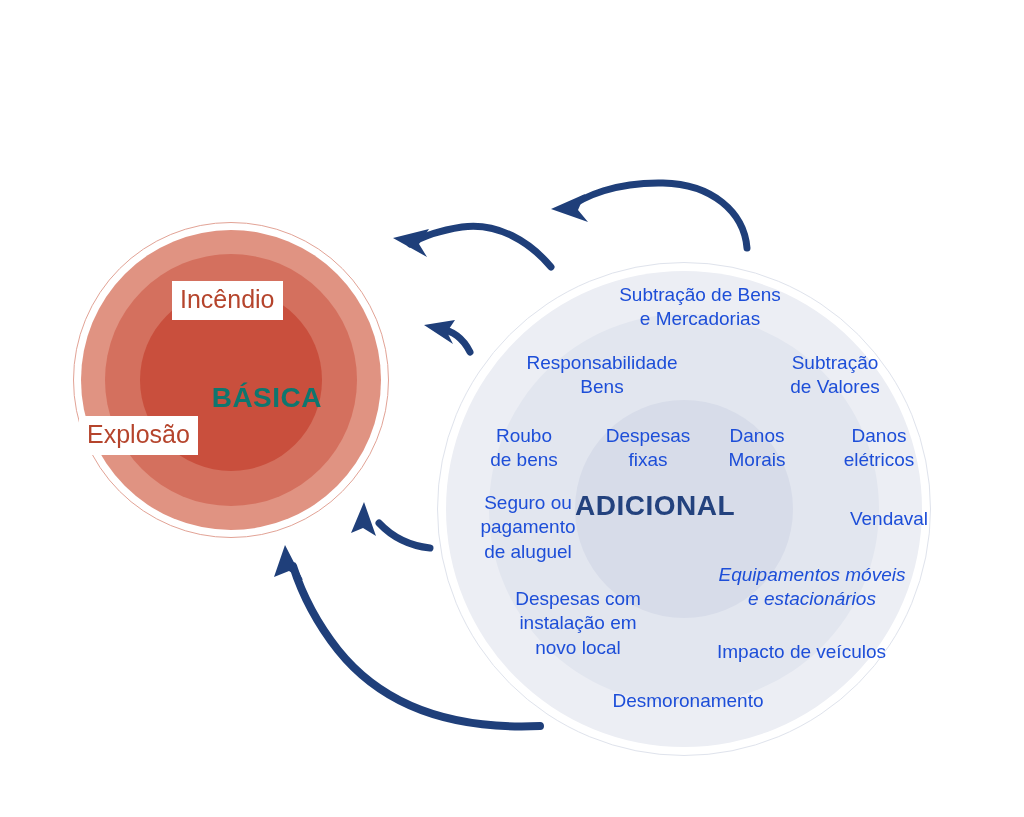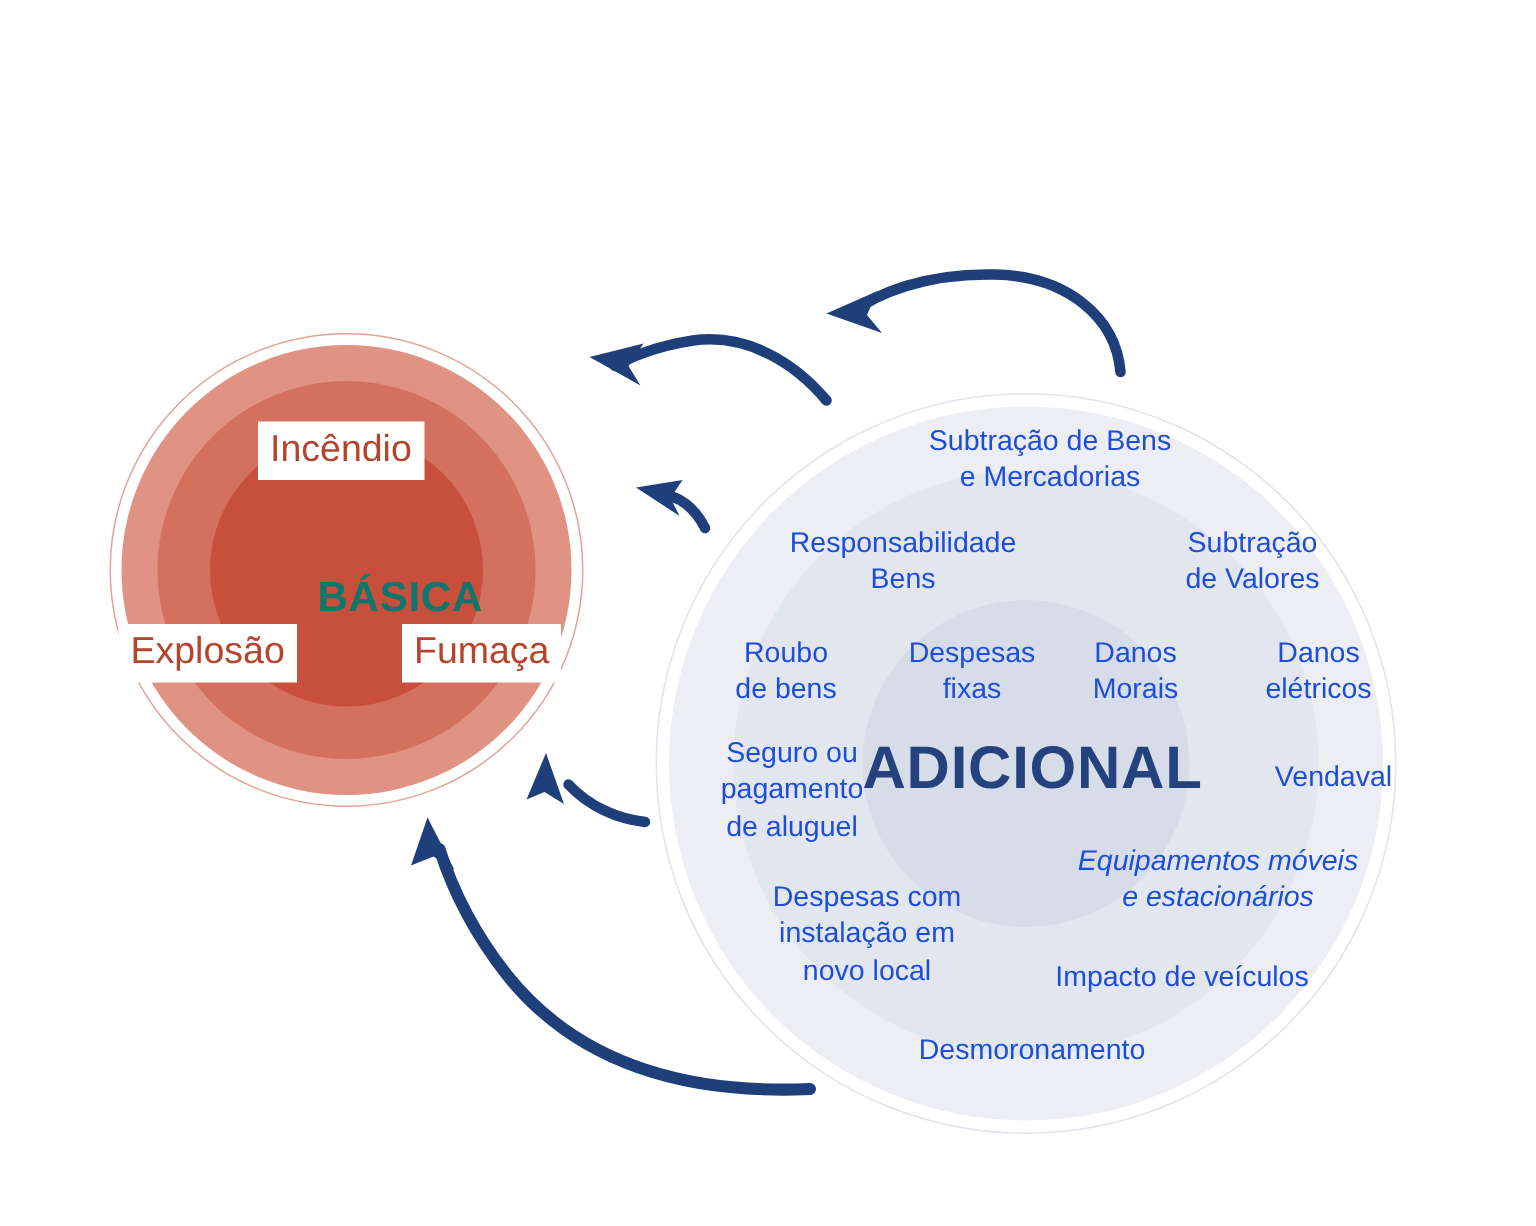--- a/index.html
+++ b/index.html
@@ -109,23 +109,23 @@
     background: #e2e6ef;
   }
   #adicional-inner {
     left: 575px; top: 400px; width: 218px; height: 218px;
     background: #d7dce9;
   }
 
   #adicional-label {
     position: absolute;
     left: 575px; top: 490px; width: 218px;
-    text-align: center;
+    text-align: left;
     color: #23427e;
-    font-size: 40px;
+    font-size: 28px;
     font-weight: 700;
     letter-spacing: 0.5px;
   }
 
   .acov {
     position: absolute;
     color: #1d4ed8;
     font-size: 19px;
     line-height: 1.28;
     text-align: center;
@@ -137,21 +137,21 @@
   #acov-1 { left: 487px; top: 351px; width: 230px; }   
   #acov-2 { left: 742px; top: 351px; width: 186px; }   
   #acov-3 { left: 460px; top: 424px; width: 128px; }   
   #acov-4 { left: 582px; top: 424px; width: 132px; }   
   #acov-5 { left: 702px; top: 424px; width: 110px; }   
   #acov-6 { left: 820px; top: 424px; width: 118px; }   
   #acov-7 { left: 457px; top: 491px; width: 142px; }   
   #acov-8 { left: 832px; top: 507px; width: 114px; }   
   #acov-9 { left: 708px; top: 563px; width: 208px; font-style: italic; }   
   #acov-10 { left: 498px; top: 587px; width: 160px; }  
-  #acov-11 { left: 690px; top: 640px; width: 196px; }  
+  #acov-11 { left: 690px; top: 640px; width: 196px; text-align: right; }  
   #acov-12 { left: 588px; top: 689px; width: 200px; }  
 
   
   #arrows {
     position: absolute;
     left: 0; top: 0;
     width: 1024px; height: 817px;
     pointer-events: none;
   }
 </style>
@@ -164,21 +164,20 @@
   <div id="basica-group">
     <div class="circ" id="basica-ring"></div>
     <div class="circ" id="basica-outer"></div>
     <div class="circ" id="basica-mid"></div>
     <div class="circ" id="basica-inner"></div>
 
     <div id="basica-label">BÁSICA</div>
 
     <div class="tagbox" id="tag-incendio">Incêndio</div>
     <div class="tagbox" id="tag-explosao">Explosão</div>
-    <div class="tagbox" id="tag-fumaca">Fumaça</div>
   </div>
 
   <div id="adicional-group">
     <div class="circ" id="adicional-ring"></div>
     <div class="circ" id="adicional-outer"></div>
     <div class="circ" id="adicional-mid"></div>
     <div class="circ" id="adicional-inner"></div>
 
     <div id="adicional-label">ADICIONAL</div>
 

